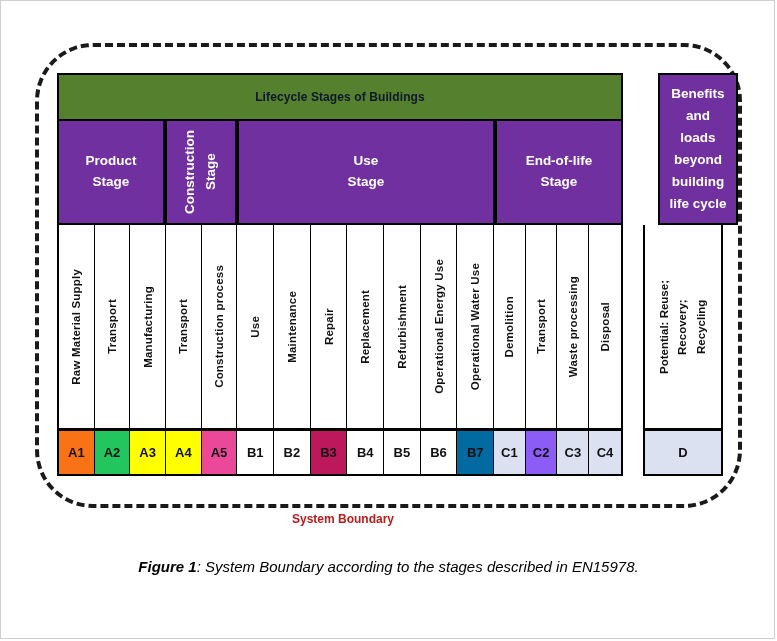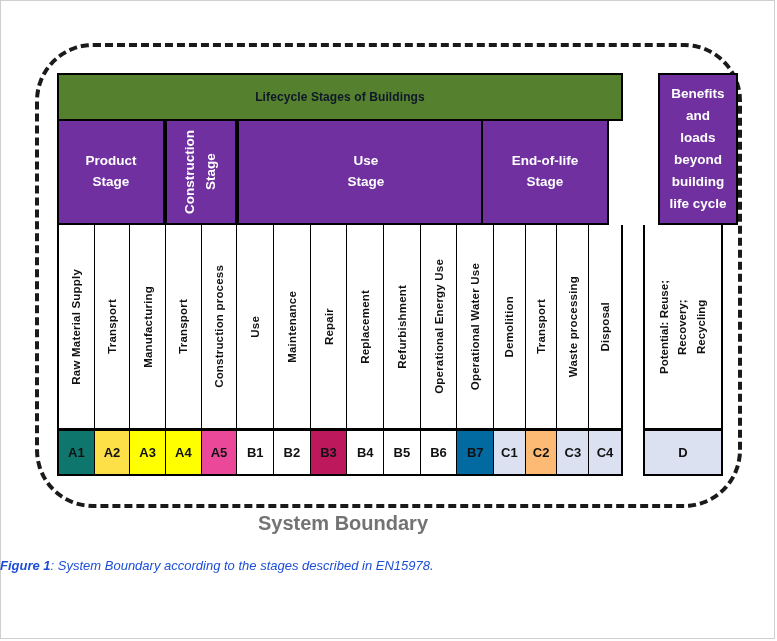--- a/index.html
+++ b/index.html
@@ -80,21 +80,21 @@
     display: flex;
     align-items: center;
     justify-content: center;
     text-align: center;
     line-height: 1.55;
     border-top: none;
   }
   #stage-product   { left: 0px;   width: 108px; }
   #stage-construct { left: 108px; width: 72px;  }
   #stage-use       { left: 180px; width: 258px; }
-  #stage-eol       { left: 424px; width: 128px; }
+  #stage-eol       { left: 438px; width: 128px; }
 
   .stage-header .vtext {
     writing-mode: vertical-rl;
     transform: rotate(180deg);
     text-align: center;
     line-height: 1.55;
     white-space: pre;
   }
 
   
@@ -217,34 +217,34 @@
     color: #111111;
   }
 
   
   #system-boundary-caption {
     position: absolute;
     left: 0;
     top: 512px;
     width: 686px;
     text-align: center;
-    font-size: 20px;
-    font-weight: bold;
-    color: #737373;
+    font-size: 12px;
+    font-weight: bold;
+    color: #b91c1c;
   }
 
   #figure-caption {
     position: absolute;
     left: 0;
     top: 558px;
     width: 777px;
-    text-align: left;
-    font-size: 13px;
+    text-align: center;
+    font-size: 15px;
     font-style: italic;
-    color: #1d4ed8;
+    color: #000000;
     font-family: "Liberation Sans", sans-serif;
   }
   #figure-caption .fig-num {
     font-weight: bold;
     font-style: italic;
   }
 </style>
 </head>
 <body>
 
@@ -322,24 +322,24 @@
       </div>
       <div class="lcell" style="flex: 0 0 5.64374%;">
         <span class="vlabel">Waste processing</span>
       </div>
       <div class="lcell" style="flex: 0 0 5.64374%;">
         <span class="vlabel">Disposal</span>
       </div>
     </div>
 
   <div id="codes-row">
-      <div class="ccell" style="flex: 0 0 6.34921%; background: #0f766e;">
+      <div class="ccell" style="flex: 0 0 6.34921%; background: #f97316;">
         <span>A1</span>
       </div>
-      <div class="ccell" style="flex: 0 0 6.34921%; background: #fde047;">
+      <div class="ccell" style="flex: 0 0 6.34921%; background: #22c55e;">
         <span>A2</span>
       </div>
       <div class="ccell" style="flex: 0 0 6.34921%; background: rgb(255, 255, 0);">
         <span>A3</span>
       </div>
       <div class="ccell" style="flex: 0 0 6.34921%; background: rgb(255, 255, 0);">
         <span>A4</span>
       </div>
       <div class="ccell" style="flex: 0 0 6.34921%; background: #ec4899;">
         <span>A5</span>
@@ -361,21 +361,21 @@
       </div>
       <div class="ccell" style="flex: 0 0 6.52557%; background: rgb(255, 255, 255);">
         <span>B6</span>
       </div>
       <div class="ccell" style="flex: 0 0 6.52557%; background: #0369a1;">
         <span>B7</span>
       </div>
       <div class="ccell" style="flex: 0 0 5.64374%; background: rgb(220, 225, 242);">
         <span>C1</span>
       </div>
-      <div class="ccell" style="flex: 0 0 5.64374%; background: #fdba74;">
+      <div class="ccell" style="flex: 0 0 5.64374%; background: #8b5cf6;">
         <span>C2</span>
       </div>
       <div class="ccell" style="flex: 0 0 5.64374%; background: rgb(220, 225, 242);">
         <span>C3</span>
       </div>
       <div class="ccell" style="flex: 0 0 5.64374%; background: rgb(220, 225, 242);">
         <span>C4</span>
       </div>
     </div>
 

